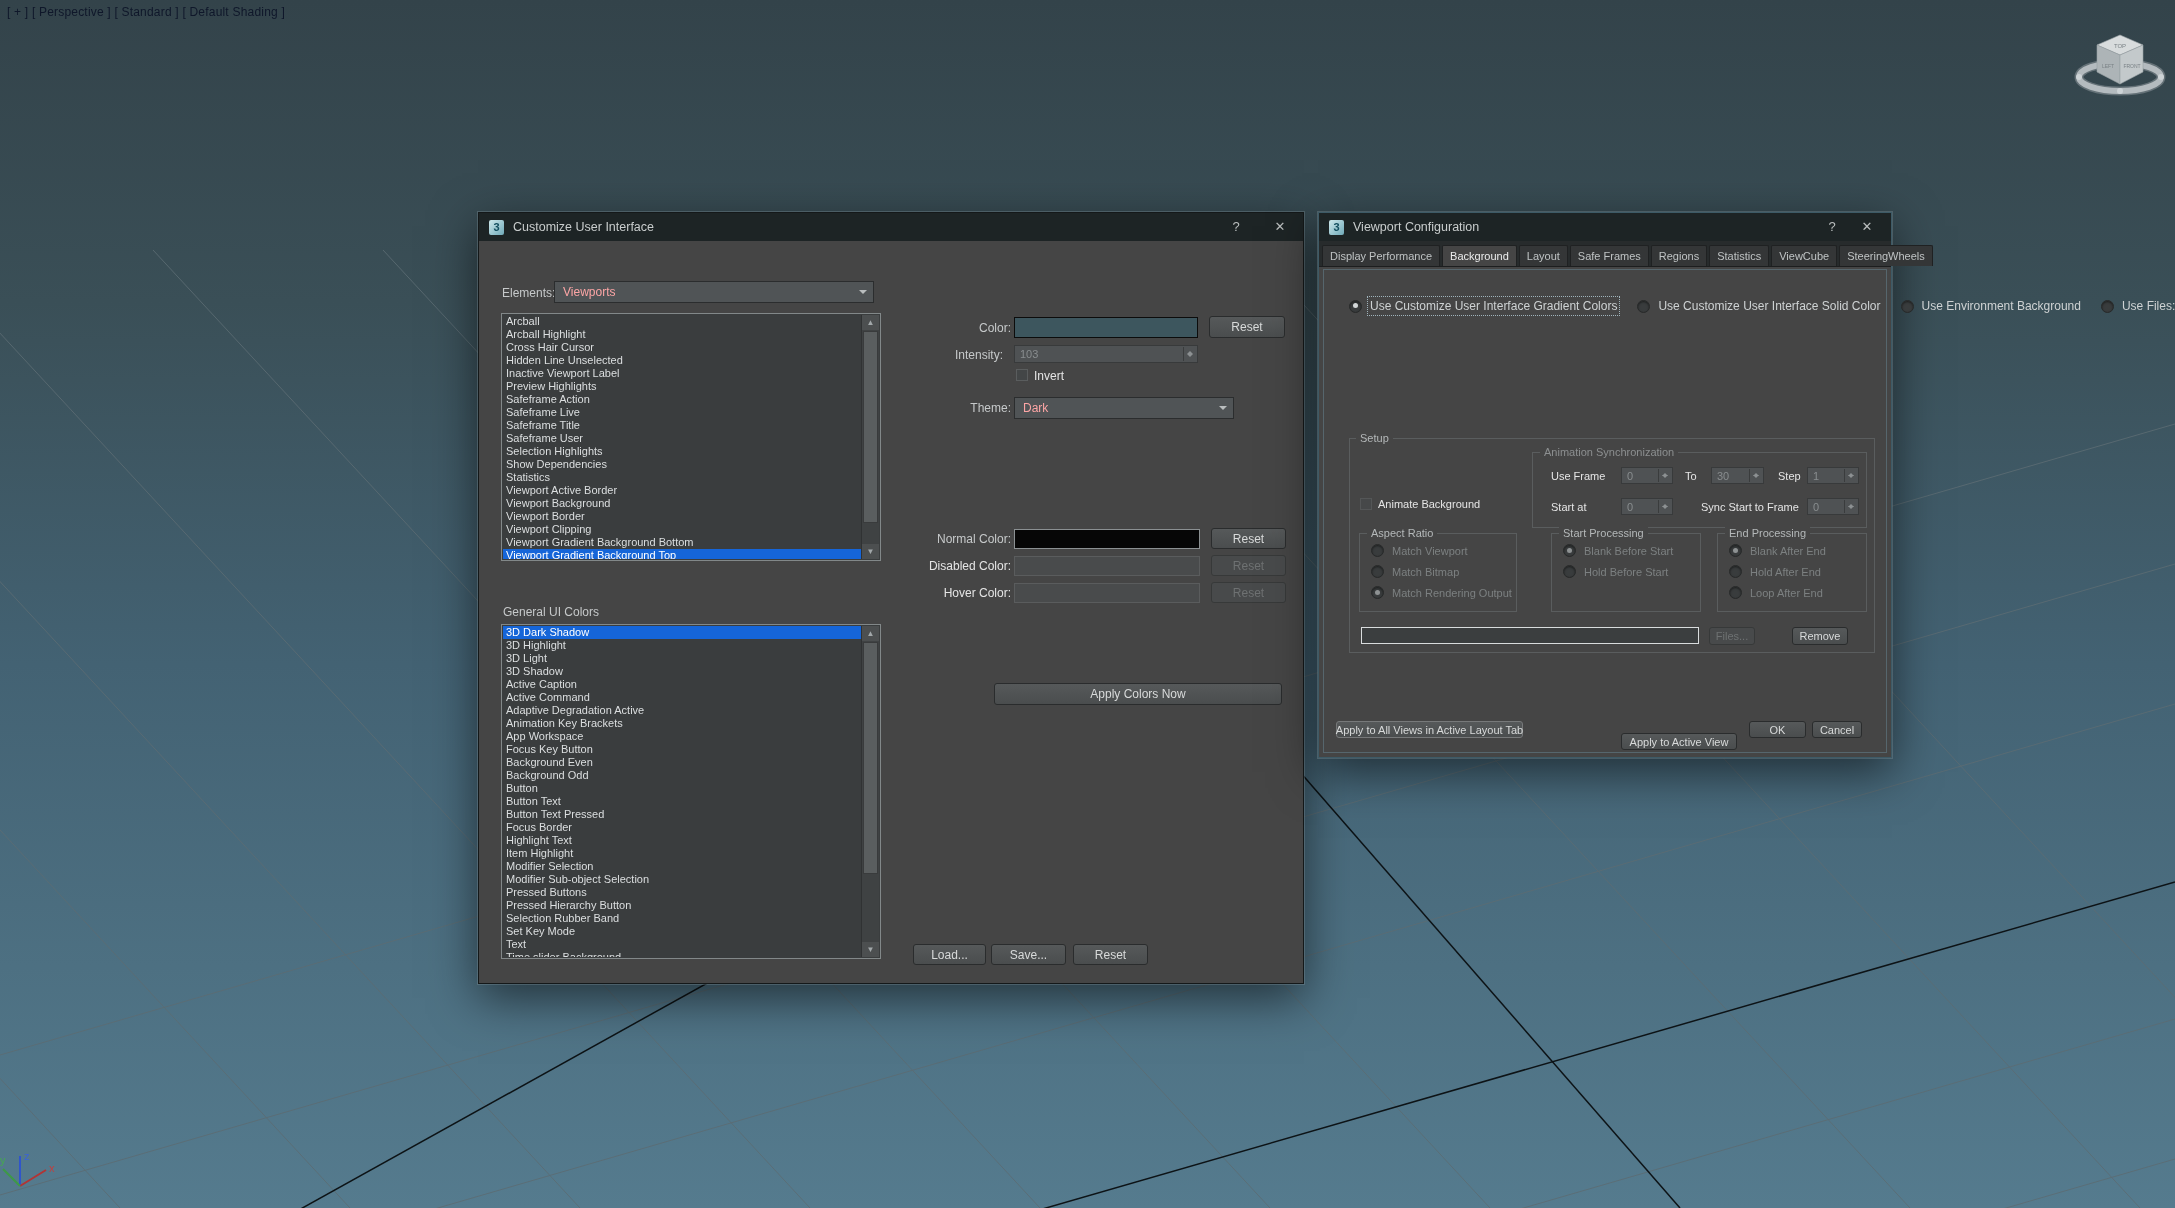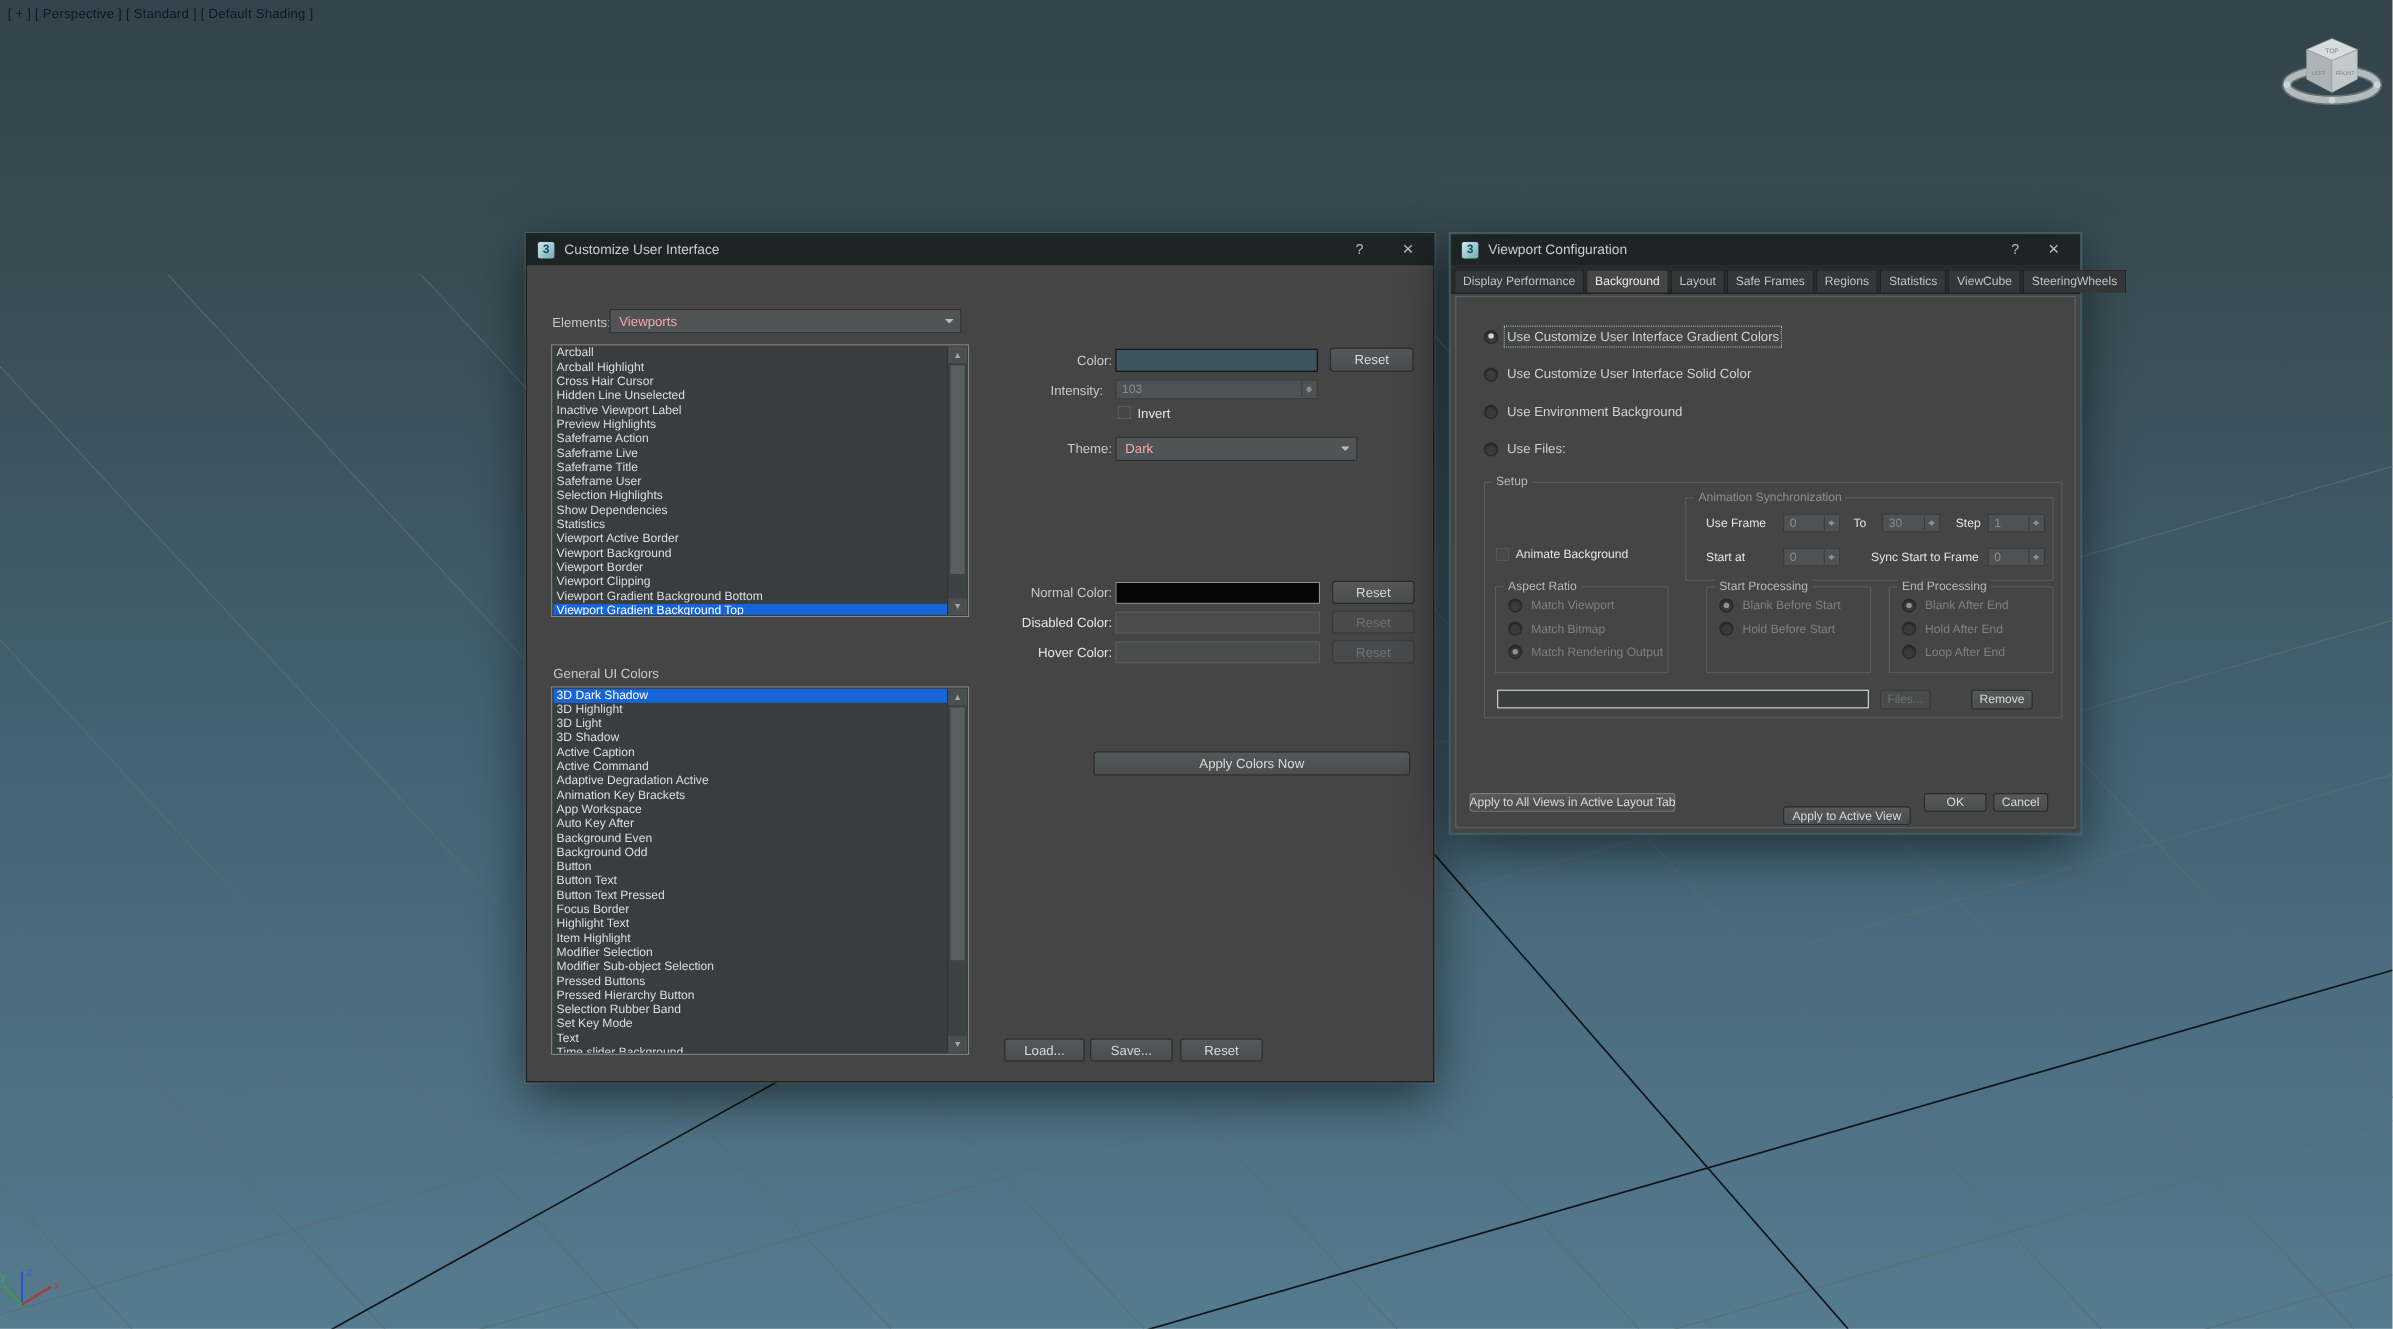--- a/index.html
+++ b/index.html
@@ -61,21 +61,21 @@
   .tdn{width:0;height:0;border:3px solid transparent;border-top-color:#8c9092;margin-top:-1px;}
   .check{position:absolute;width:12px;height:12px;background:#434647;border:1px solid #5a5d5e;box-sizing:border-box;}
   .group{position:absolute;border:1px solid #5a5d5e;box-sizing:border-box;}
   .gtitle{position:absolute;font-size:11px;color:#b4b8b9;background:#454545;padding:0 4px;white-space:nowrap;}
   .gtitle.dim{color:#8c8f90;}
   .vradio{display:flex;align-items:center;gap:8px;}
   .radio{width:11px;height:11px;border-radius:50%;background:#393c3d;border:1px solid #272929;
          box-shadow:inset 0 1px 2px rgba(0,0,0,.5);position:relative;flex:0 0 auto;}
   .radio.on::after{content:"";position:absolute;left:2.5px;top:2.5px;width:5px;height:5px;border-radius:50%;background:#d2d6d7;}
   .rlabel{font-size:12px;color:#ced2d3;white-space:nowrap;}
-  .main-radios{position:absolute;display:flex;flex-direction:column;gap:20px;}
+  .main-radios{position:absolute;display:flex;flex-direction:row;gap:20px;}
   .main-radios .vradio.selected .rlabel{outline:1px dotted #9fb3bb;outline-offset:2px;}
   .disgroup .rlabel{color:#7c8081;font-size:11px;}
   .disgroup .radio.on::after{background:#8e9293;}
   .grpopts{position:absolute;display:flex;flex-direction:column;gap:8px;}
   .field{position:absolute;background:#3b3e3f;border:1px solid #d9dcdd;box-sizing:border-box;
          color:#d6d9da;font-size:11px;line-height:15px;padding:0 4px;}
   .content2frame{position:absolute;left:4px;right:4px;top:56px;bottom:4px;border:1px solid #56666d;pointer-events:none;}
 </style>
 </head>
 <body>
@@ -184,21 +184,21 @@
 
     <div class="lrow selected">3D Dark Shadow</div>
         <div class="lrow">3D Highlight</div>
         <div class="lrow">3D Light</div>
         <div class="lrow">3D Shadow</div>
         <div class="lrow">Active Caption</div>
         <div class="lrow">Active Command</div>
         <div class="lrow">Adaptive Degradation Active</div>
         <div class="lrow">Animation Key Brackets</div>
         <div class="lrow">App Workspace</div>
-        <div class="lrow">Auto Key After</div>
+        <div class="lrow">Focus Key Button</div>
         <div class="lrow">Background Even</div>
         <div class="lrow">Background Odd</div>
         <div class="lrow">Button</div>
         <div class="lrow">Button Text</div>
         <div class="lrow">Button Text Pressed</div>
         <div class="lrow">Focus Border</div>
         <div class="lrow">Highlight Text</div>
         <div class="lrow">Item Highlight</div>
         <div class="lrow">Modifier Selection</div>
         <div class="lrow">Modifier Sub-object Selection</div>

